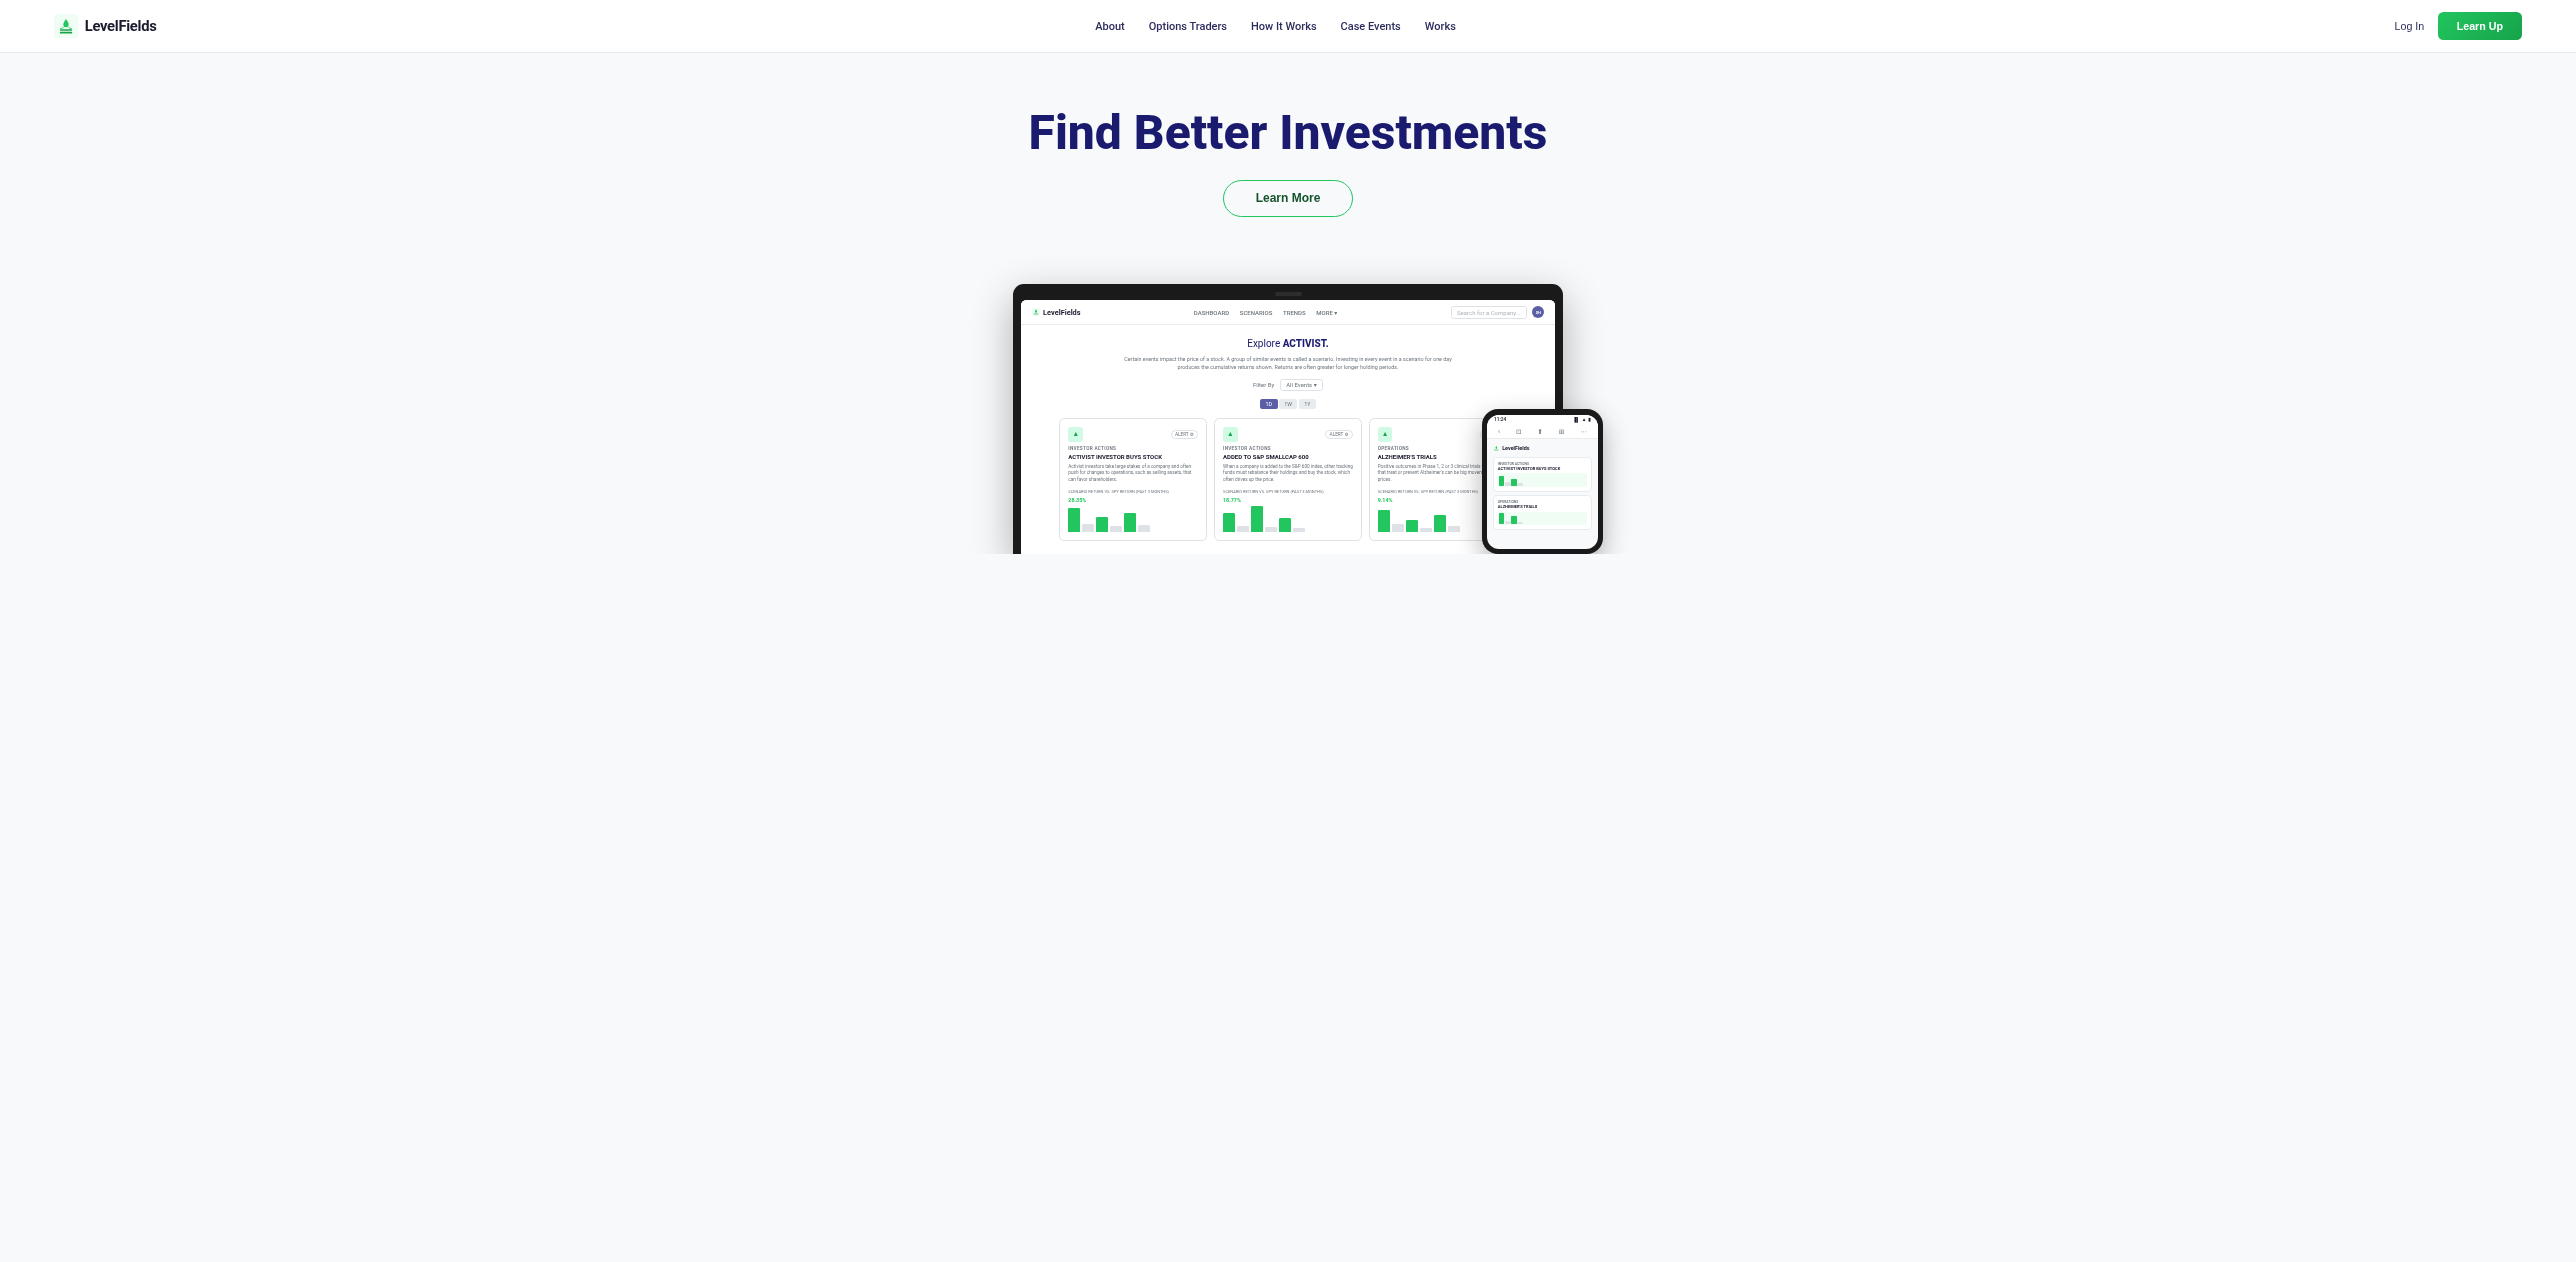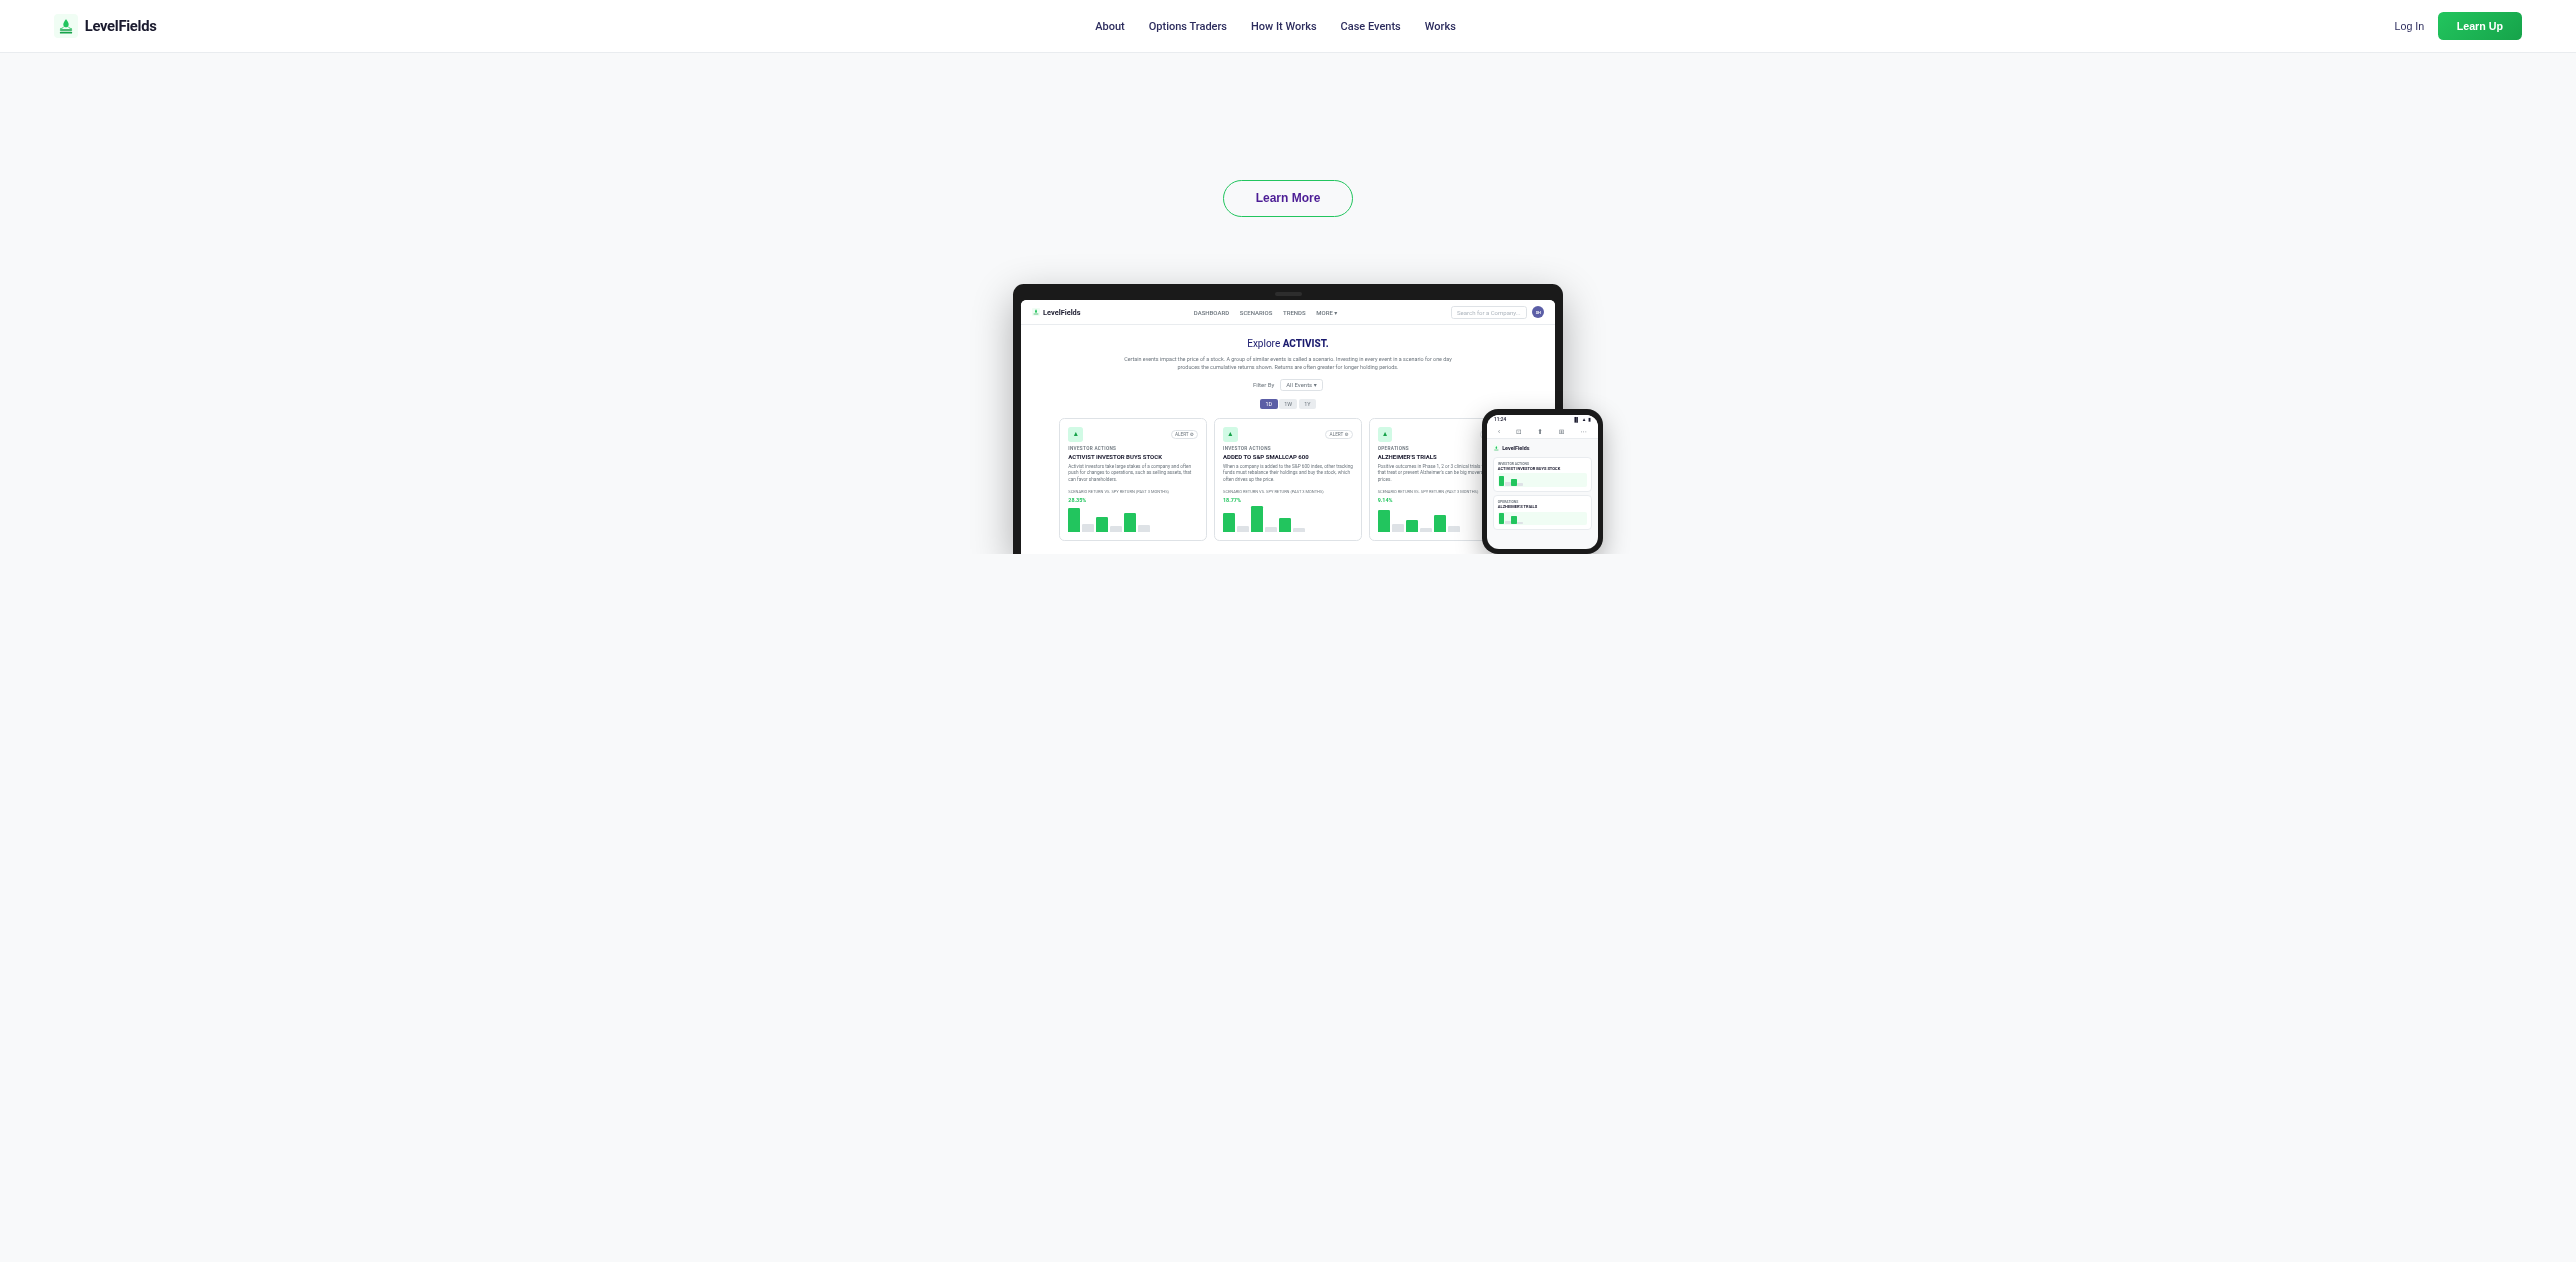--- a/index.html
+++ b/index.html
@@ -120,21 +120,21 @@
     }
 
     .hero-subtitle strong {
       font-weight: 700;
       color: #1a1a2e;
     }
 
     .learn-more-btn {
       border: 1.3px solid #22c55e;
       background: transparent;
-      color: #4c1d95;
+      color: #14532d;
       padding: 10.7px 32px;
       border-radius: 34px;
       font-size: 12px;
       font-weight: 600;
       cursor: pointer;
       transition: background 0.2s, color 0.2s;
     }
 
     
     .mockup-section {
@@ -448,21 +448,21 @@
   </ul>
 
   <div class="nav-actions">
     <button class="login-btn">Log In</button>
     <button class="signup-btn">Learn Up</button>
   </div>
 </nav>
 
 <section class="hero">
   <h1 class="hero-title">
-    <br>
+    <span>Find Better Investments</span><br>
   </h1>
   <button class="learn-more-btn">Learn More</button>
 </section>
 
 <section class="mockup-section">
   <div class="laptop-container">
     <div class="laptop-frame">
 
       <div style="width:27px;height:4px;background:#2d2d2d;border-radius:2px;margin:0 auto 4px;"></div>
       <div class="laptop-screen">

